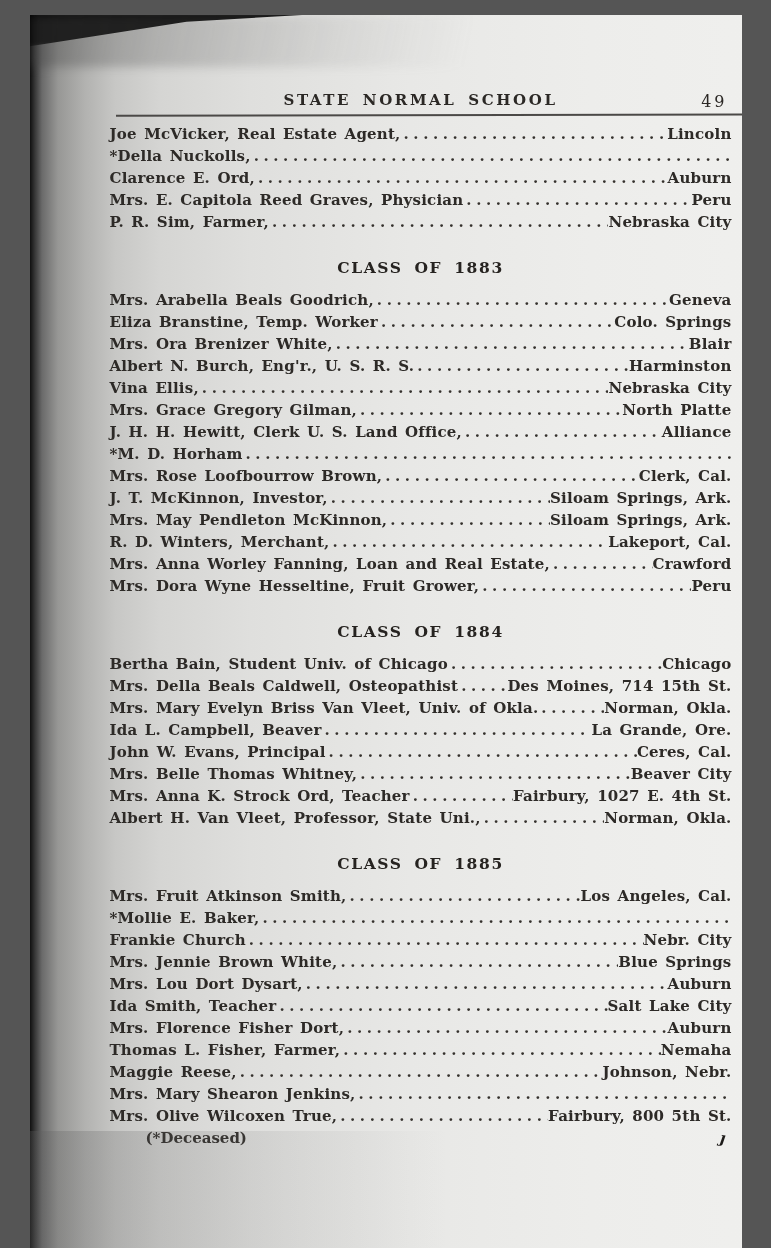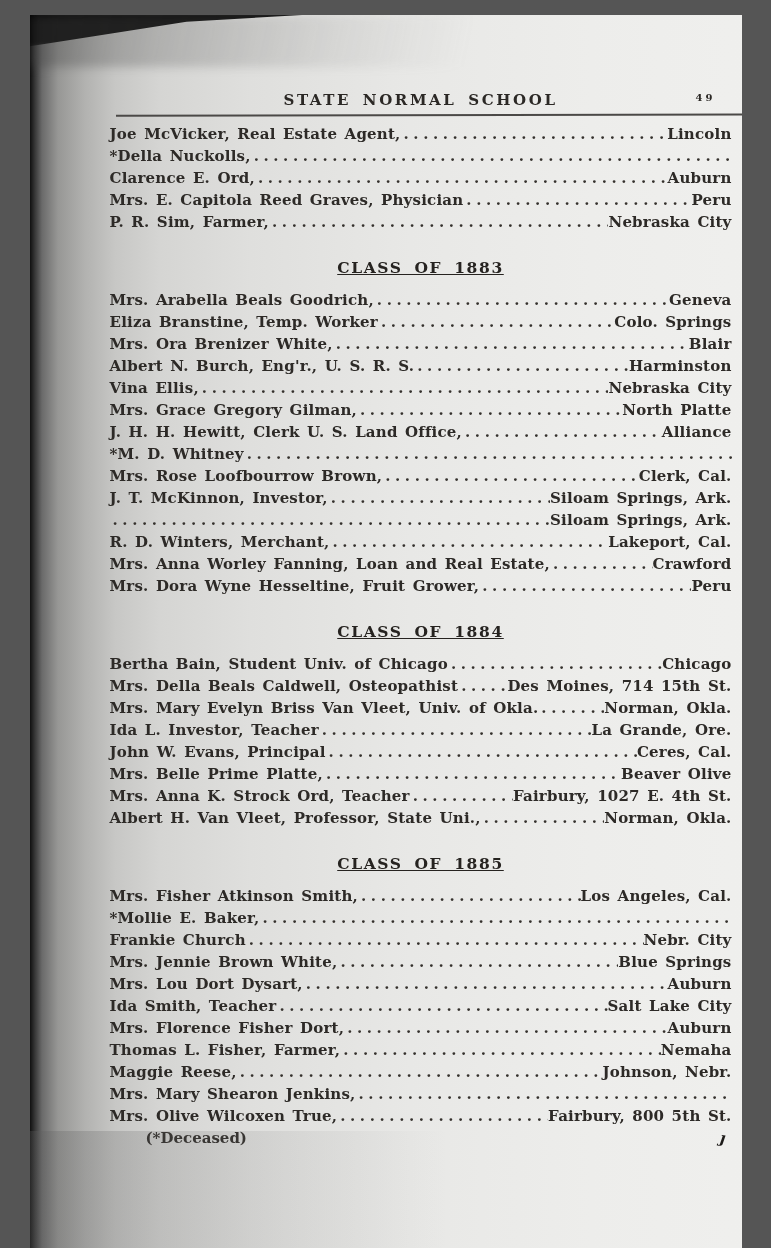--- a/index.html
+++ b/index.html
@@ -33,22 +33,22 @@
   .bottom-bar{
     position:absolute;bottom:0;left:0;width:100%;height:9px;
     background:linear-gradient(90deg,#232323 0%,#4a4a4a 22%,#8c8c8a 45%,#bdbdbb 62%,#d4d4d0 80%,#dcdcd8 100%);
   }
   .running-header{
     position:absolute;left:80px;top:76px;width:622px;
     text-align:center;font-size:15px;font-weight:600;
     letter-spacing:2.6px;word-spacing:4px;color:#2b2825;
   }
   .page-number{
-    position:absolute;right:16px;top:1px;
-    letter-spacing:3px;font-size:10px;font-weight:700;
+    position:absolute;right:4px;top:1px;
+    letter-spacing:3px;font-size:16px;font-weight:400;
   }
   .header-rule{
     position:absolute;left:86px;top:99px;width:679px;height:2px;
     background:#4b4947;transform:rotate(-0.12deg);
   }
   .body-col{position:absolute;left:80px;top:108px;width:622px;}
   .row{
     display:flex;align-items:flex-start;
     line-height:22px;font-size:15px;font-weight:600;
     letter-spacing:.2px;word-spacing:2px;white-space:nowrap;
@@ -58,21 +58,20 @@
   .leader{flex:1 1 auto;overflow:hidden;min-width:10px;white-space:nowrap;}
   .leader::before{
     content:"........................................................................................................................................";
     letter-spacing:4.6px;padding-left:3px;color:#34302c;
   }
   .class-heading{
     margin:26px 0 12px;text-align:center;
     font-size:15.5px;font-weight:700;
     letter-spacing:1.6px;word-spacing:5px;color:#262320;
     line-height:18px;
-    text-decoration:underline;
   }
   .footer-row{
     display:flex;justify-content:space-between;align-items:baseline;
     line-height:22px;font-size:15px;font-weight:600;
     padding-left:36px;margin-top:0;
   }
   .ink-mark{
     font-style:italic;font-weight:700;font-size:15px;color:#1d1b19;
     margin-right:6px;transform:rotate(8deg);display:inline-block;
   }
@@ -146,34 +145,35 @@
         <span class="nm">Mrs. Grace Gregory Gilman,</span>
         <span class="leader"></span>
         <span class="loc">North Platte</span>
       </div>
       <div class="row">
         <span class="nm">J. H. H. Hewitt, Clerk U. S. Land Office,</span>
         <span class="leader"></span>
         <span class="loc">Alliance</span>
       </div>
       <div class="row">
-        <span class="nm">*M. D. Whitney</span>
+        <span class="nm">*M. D. Horham</span>
         <span class="leader"></span>
       </div>
       <div class="row">
         <span class="nm">Mrs. Rose Loofbourrow Brown,</span>
         <span class="leader"></span>
         <span class="loc">Clerk, Cal.</span>
       </div>
       <div class="row">
         <span class="nm">J. T. McKinnon, Investor,</span>
         <span class="leader"></span>
         <span class="loc">Siloam Springs, Ark.</span>
       </div>
       <div class="row">
+        <span class="nm">Mrs. May Pendleton McKinnon,</span>
         <span class="leader"></span>
         <span class="loc">Siloam Springs, Ark.</span>
       </div>
       <div class="row">
         <span class="nm">R. D. Winters, Merchant,</span>
         <span class="leader"></span>
         <span class="loc">Lakeport, Cal.</span>
       </div>
       <div class="row">
         <span class="nm">Mrs. Anna Worley Fanning, Loan and Real Estate,</span>
@@ -195,47 +195,47 @@
         <span class="nm">Mrs. Della Beals Caldwell, Osteopathist</span>
         <span class="leader"></span>
         <span class="loc">Des Moines, 714 15th St.</span>
       </div>
       <div class="row">
         <span class="nm">Mrs. Mary Evelyn Briss Van Vleet, Univ. of Okla.</span>
         <span class="leader"></span>
         <span class="loc">Norman, Okla.</span>
       </div>
       <div class="row">
-        <span class="nm">Ida L. Investor, Teacher</span>
+        <span class="nm">Ida L. Campbell, Beaver</span>
         <span class="leader"></span>
         <span class="loc">La Grande, Ore.</span>
       </div>
       <div class="row">
         <span class="nm">John W. Evans, Principal</span>
         <span class="leader"></span>
         <span class="loc">Ceres, Cal.</span>
       </div>
       <div class="row">
-        <span class="nm">Mrs. Belle Prime Platte,</span>
-        <span class="leader"></span>
-        <span class="loc">Beaver Olive</span>
+        <span class="nm">Mrs. Belle Thomas Whitney,</span>
+        <span class="leader"></span>
+        <span class="loc">Beaver City</span>
       </div>
       <div class="row">
         <span class="nm">Mrs. Anna K. Strock Ord, Teacher</span>
         <span class="leader"></span>
         <span class="loc">Fairbury, 1027 E. 4th St.</span>
       </div>
       <div class="row">
         <span class="nm">Albert H. Van Vleet, Professor, State Uni.,</span>
         <span class="leader"></span>
         <span class="loc">Norman, Okla.</span>
       </div>
       <div class="class-heading">CLASS OF 1885</div>
       <div class="row">
-        <span class="nm">Mrs. Fisher Atkinson Smith,</span>
+        <span class="nm">Mrs. Fruit Atkinson Smith,</span>
         <span class="leader"></span>
         <span class="loc">Los Angeles, Cal.</span>
       </div>
       <div class="row">
         <span class="nm">*Mollie E. Baker,</span>
         <span class="leader"></span>
       </div>
       <div class="row">
         <span class="nm">Frankie Church</span>
         <span class="leader"></span>

